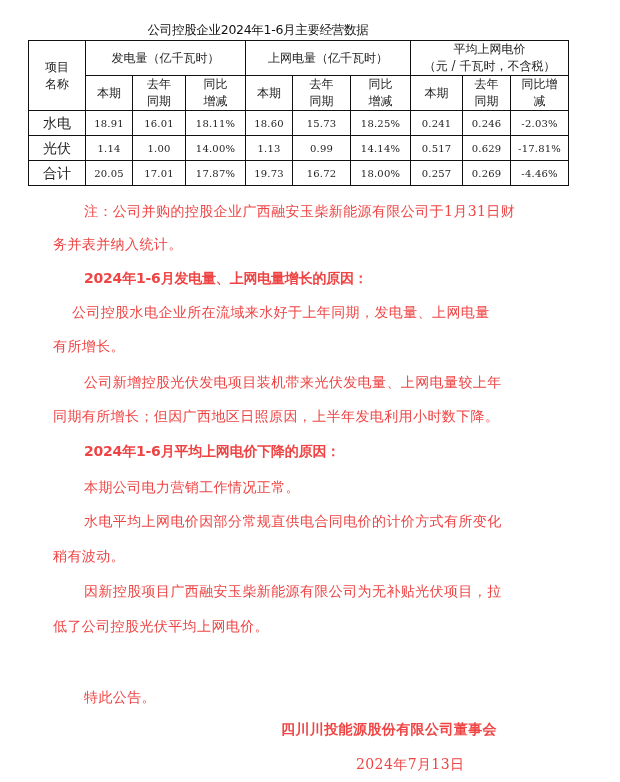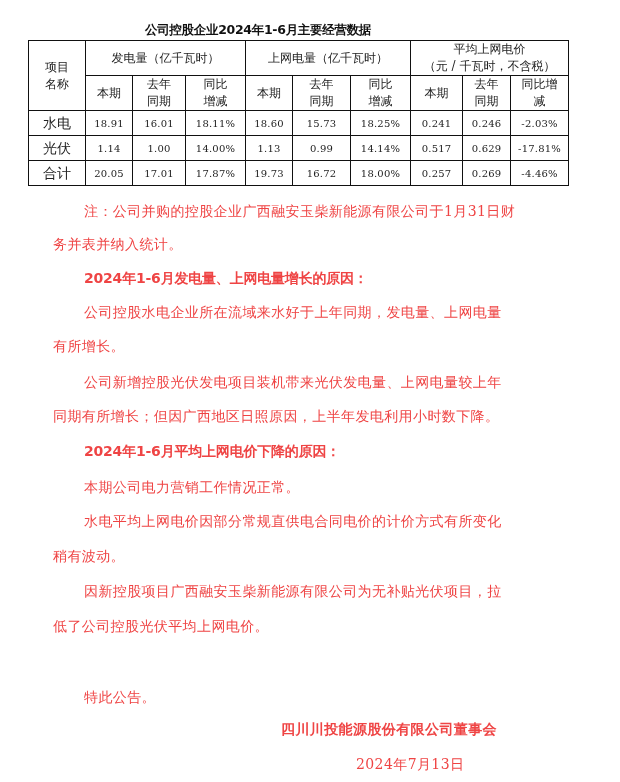--- a/index.html
+++ b/index.html
@@ -1,19 +1,19 @@
 <!DOCTYPE html>
 <html><head>
 <meta charset="utf-8">
 <style>
   html, body { margin: 0; padding: 0; background: #ffffff; }
   body { width: 620px; height: 782px; position: relative; overflow: hidden;
          font-family: "DejaVu Serif", "Liberation Serif", serif; color: #1a1a1a; }
   .title { position: absolute; left: 0; width: 516px; top: 22px; text-align: center;
-           font-family: "DejaVu Sans", "Liberation Sans", sans-serif; font-weight: bold;
+           font-family: "DejaVu Sans", "Liberation Sans", sans-serif; font-weight: normal;
            font-size: 12.5px; color: #111; letter-spacing: -0.3px; }
   table.data { position: absolute; left: 28px; top: 40px; border-collapse: collapse;
                table-layout: fixed; width: 540px; font-size: 12px; }
   table.data td, table.data th { border: 1.3px solid #111; text-align: center; vertical-align: middle;
                font-weight: normal; padding: 0; line-height: 17px; color: #222; }
   table.data .hdr1 { height: 34px; }
   table.data .hdr2 { height: 34px; }
   table.data .row { height: 25px; }
   .num { font-family: "DejaVu Serif", "Liberation Serif", serif; font-size: 10px; letter-spacing: 0.2px; }
   .p { position: absolute; font-size: 14px; color: #ef4444; white-space: nowrap; letter-spacing: 0.4px; }
@@ -120,21 +120,21 @@
     <td class="num">0.257</td>
     <td class="num">0.269</td>
     <td class="num">-4.46%</td>
   </tr>
 </tbody>
   </table>
 
 <div class="p" style="left:84px; top:203px;">注：公司并购的控股企业广西融安玉柴新能源有限公司于1月31日财</div>
 <div class="p" style="left:53px; top:236px;">务并表并纳入统计。</div>
 <div class="p b" style="left:84px; top:270px;">2024年1-6月发电量、上网电量增长的原因：</div>
-<div class="p" style="left:84px; top:304px;text-align:right;">公司控股水电企业所在流域来水好于上年同期，发电量、上网电量</div>
+<div class="p" style="left:72px; top:304px;text-align:right;">公司控股水电企业所在流域来水好于上年同期，发电量、上网电量</div>
 <div class="p" style="left:53px; top:338px;">有所增长。</div>
 <div class="p" style="left:84px; top:374px;">公司新增控股光伏发电项目装机带来光伏发电量、上网电量较上年</div>
 <div class="p" style="left:53px; top:408px;">同期有所增长；但因广西地区日照原因，上半年发电利用小时数下降。</div>
 <div class="p b" style="left:84px; top:443px;">2024年1-6月平均上网电价下降的原因：</div>
 <div class="p" style="left:84px; top:479px;font-family:Liberation Mono, monospace;">本期公司电力营销工作情况正常。</div>
 <div class="p" style="left:84px; top:513px;">水电平均上网电价因部分常规直供电合同电价的计价方式有所变化</div>
 <div class="p" style="left:53px; top:548px;">稍有波动。</div>
 <div class="p" style="left:84px; top:583px;">因新控股项目广西融安玉柴新能源有限公司为无补贴光伏项目，拉</div>
 <div class="p" style="left:53px; top:618px;">低了公司控股光伏平均上网电价。</div>
 <div class="p" style="left:84px; top:653px;margin-top:36px;">特此公告。</div>

